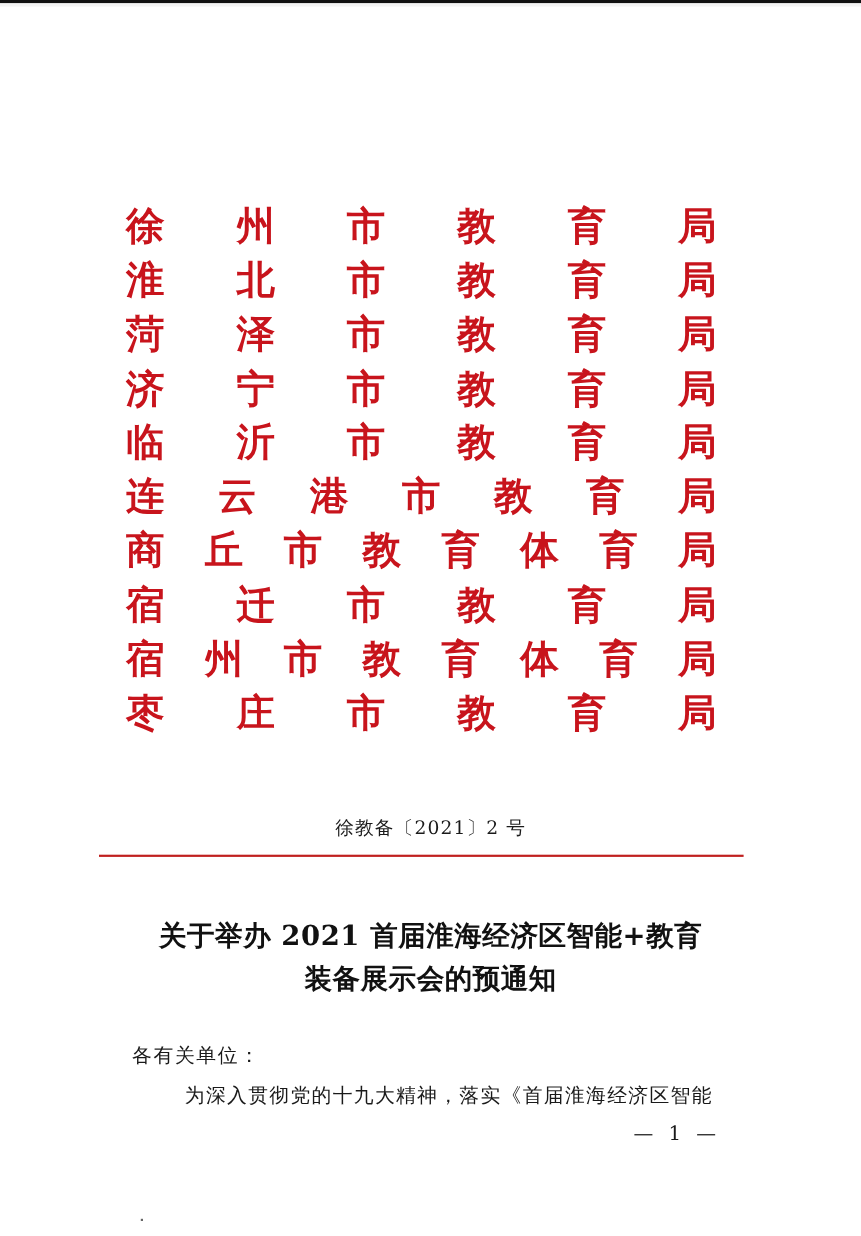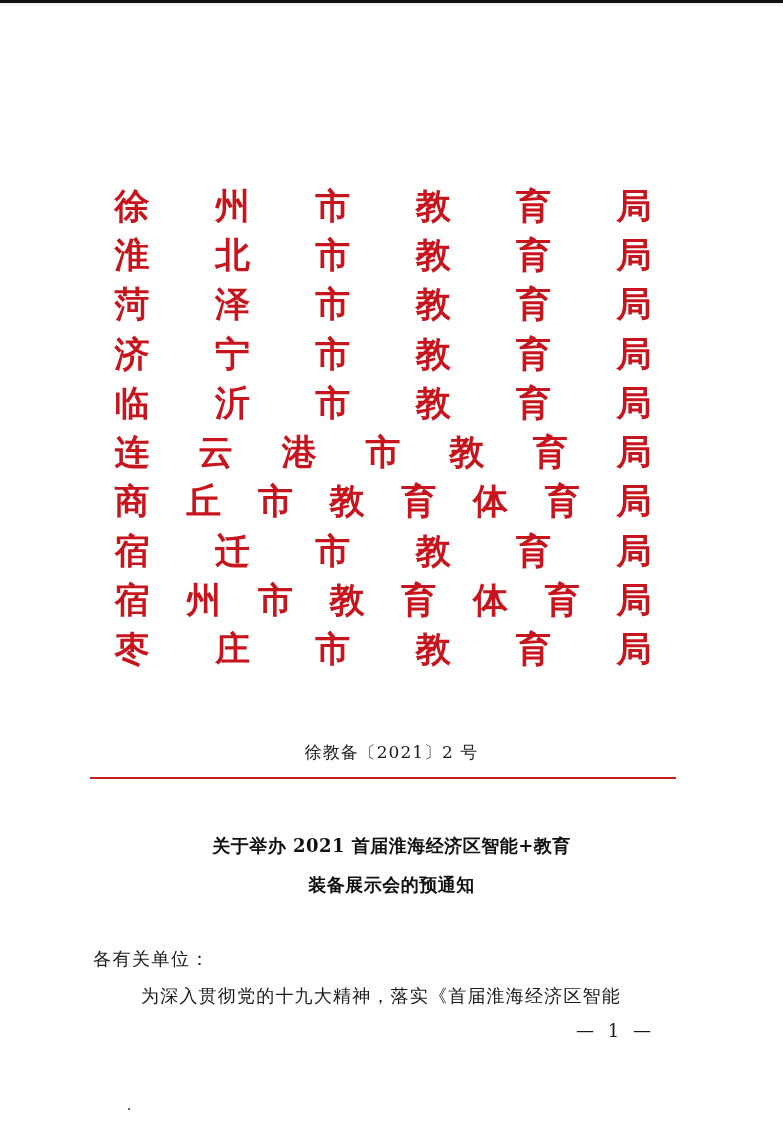--- a/index.html
+++ b/index.html
@@ -35,28 +35,28 @@
     font-family: "DejaVu Serif", "Liberation Serif", serif;
     font-size: 17px; color: #1a1a1a; letter-spacing: 1px;
   }
   .red-rule {
     position: absolute; left: 90px; top: 777px; width: 586px; height: 2px;
     background: #c0201f;
   }
   .title {
     position: absolute; left: 0; width: 783px; text-align: center;
     font-family: "DejaVu Serif", "Liberation Serif", serif;
-    font-weight: bold; font-size: 18px; color: #111; letter-spacing: 0.5px;
+    font-weight: bold; font-size: 25px; color: #111; letter-spacing: 0.5px;
   }
   .title.l1 { top: 834px; }
   .title.l2 { top: 873px; font-family: Liberation Mono, monospace; }
   .body-text {
     position: absolute;
     font-family: "DejaVu Serif", "Liberation Serif", serif;
-    font-size: 18px; color: #1a1a1a; letter-spacing: 1.5px;
+    font-size: 18px; color: #1a1a1a; letter-spacing: 1.5px; margin-left: 27px;
   }
   .salutation { left: 93px; top: 947px; }
   .para { left: 141px; top: 984px; letter-spacing: 1.2px; }
   .page-num {
     position: absolute; left: 576px; top: 1020px;
     font-family: "DejaVu Serif", "Liberation Serif", serif;
     font-size: 18px; color: #1a1a1a; letter-spacing: 4px;
   }
   .speck {
     position: absolute; left: 128px; top: 1108px; width: 2px; height: 2px; background: #666;

